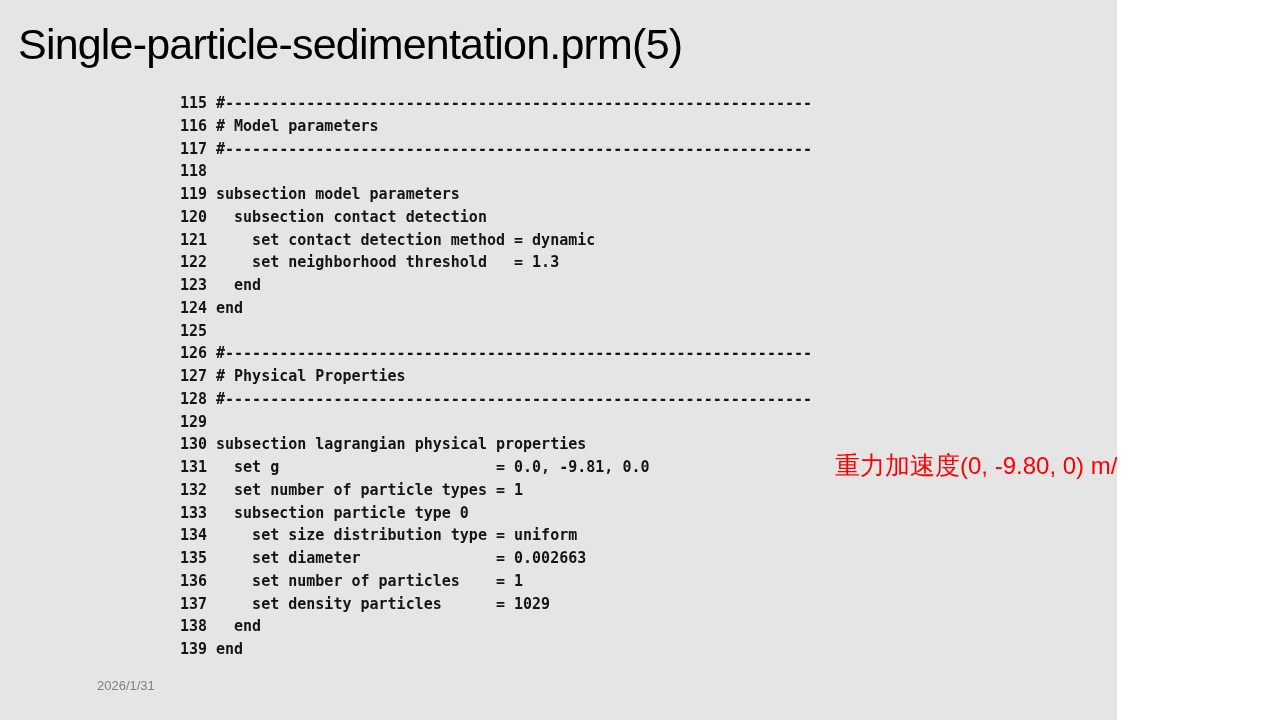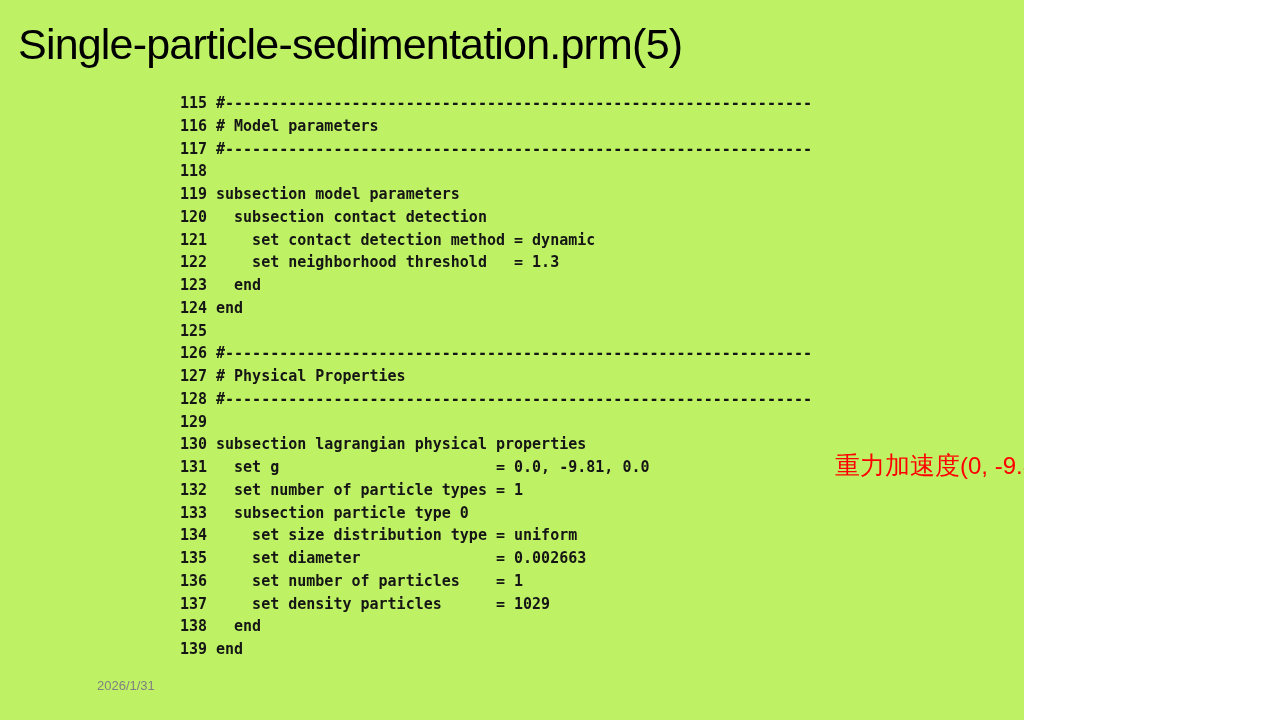--- a/index.html
+++ b/index.html
@@ -2,23 +2,23 @@
 <html><head>
 <meta charset="utf-8">
 <style>
   html, body {
     margin: 0;
     padding: 0;
     background: #ffffff;
   }
   .slide {
     position: relative;
-    width: 1024px;
+    width: 1117px;
     height: 720px;
-    background: #bef264;
+    background: #e5e5e5;
     overflow: hidden;
     font-family: "Liberation Sans", sans-serif;
   }
   .title {
     position: absolute;
     left: 18px;
     top: 20px;
     margin: 0;
     font-family: "Liberation Sans", sans-serif;
     font-weight: 400;

